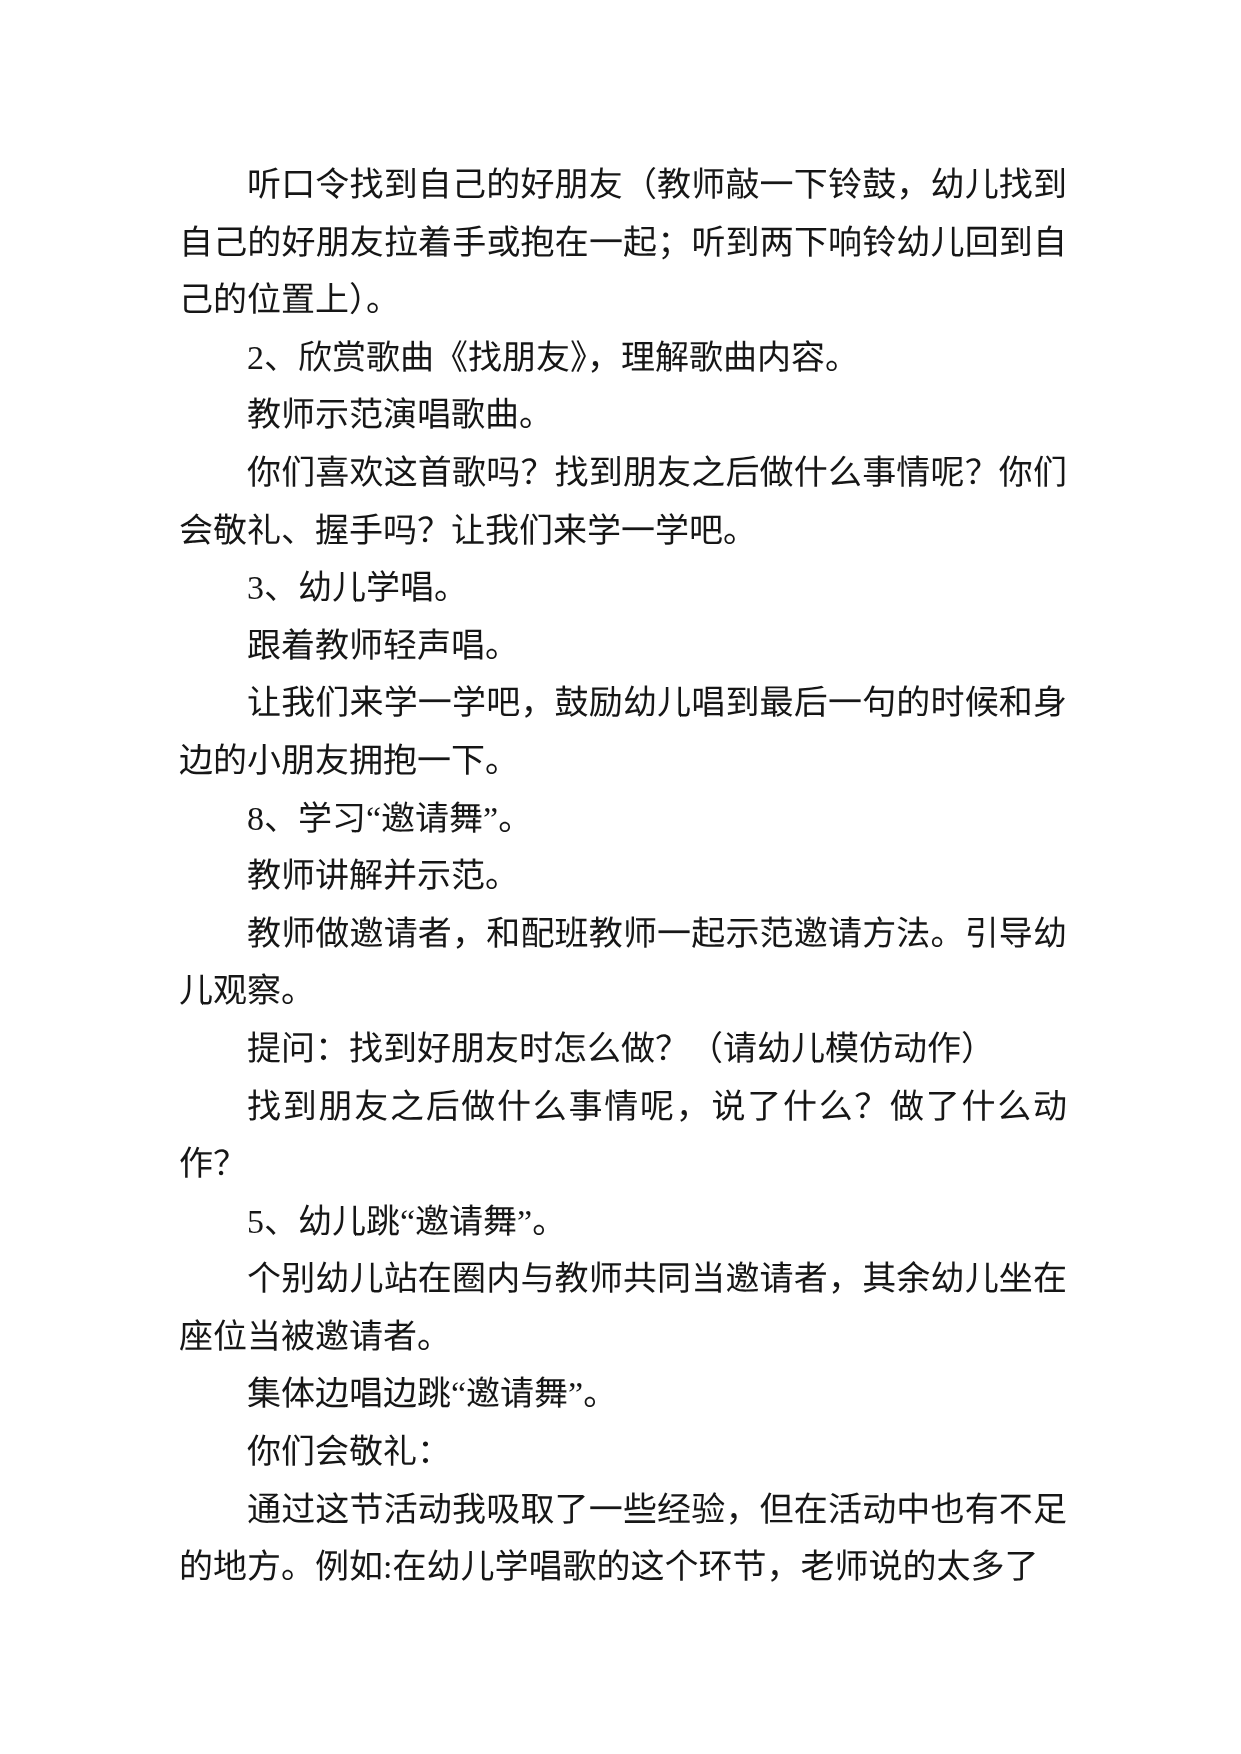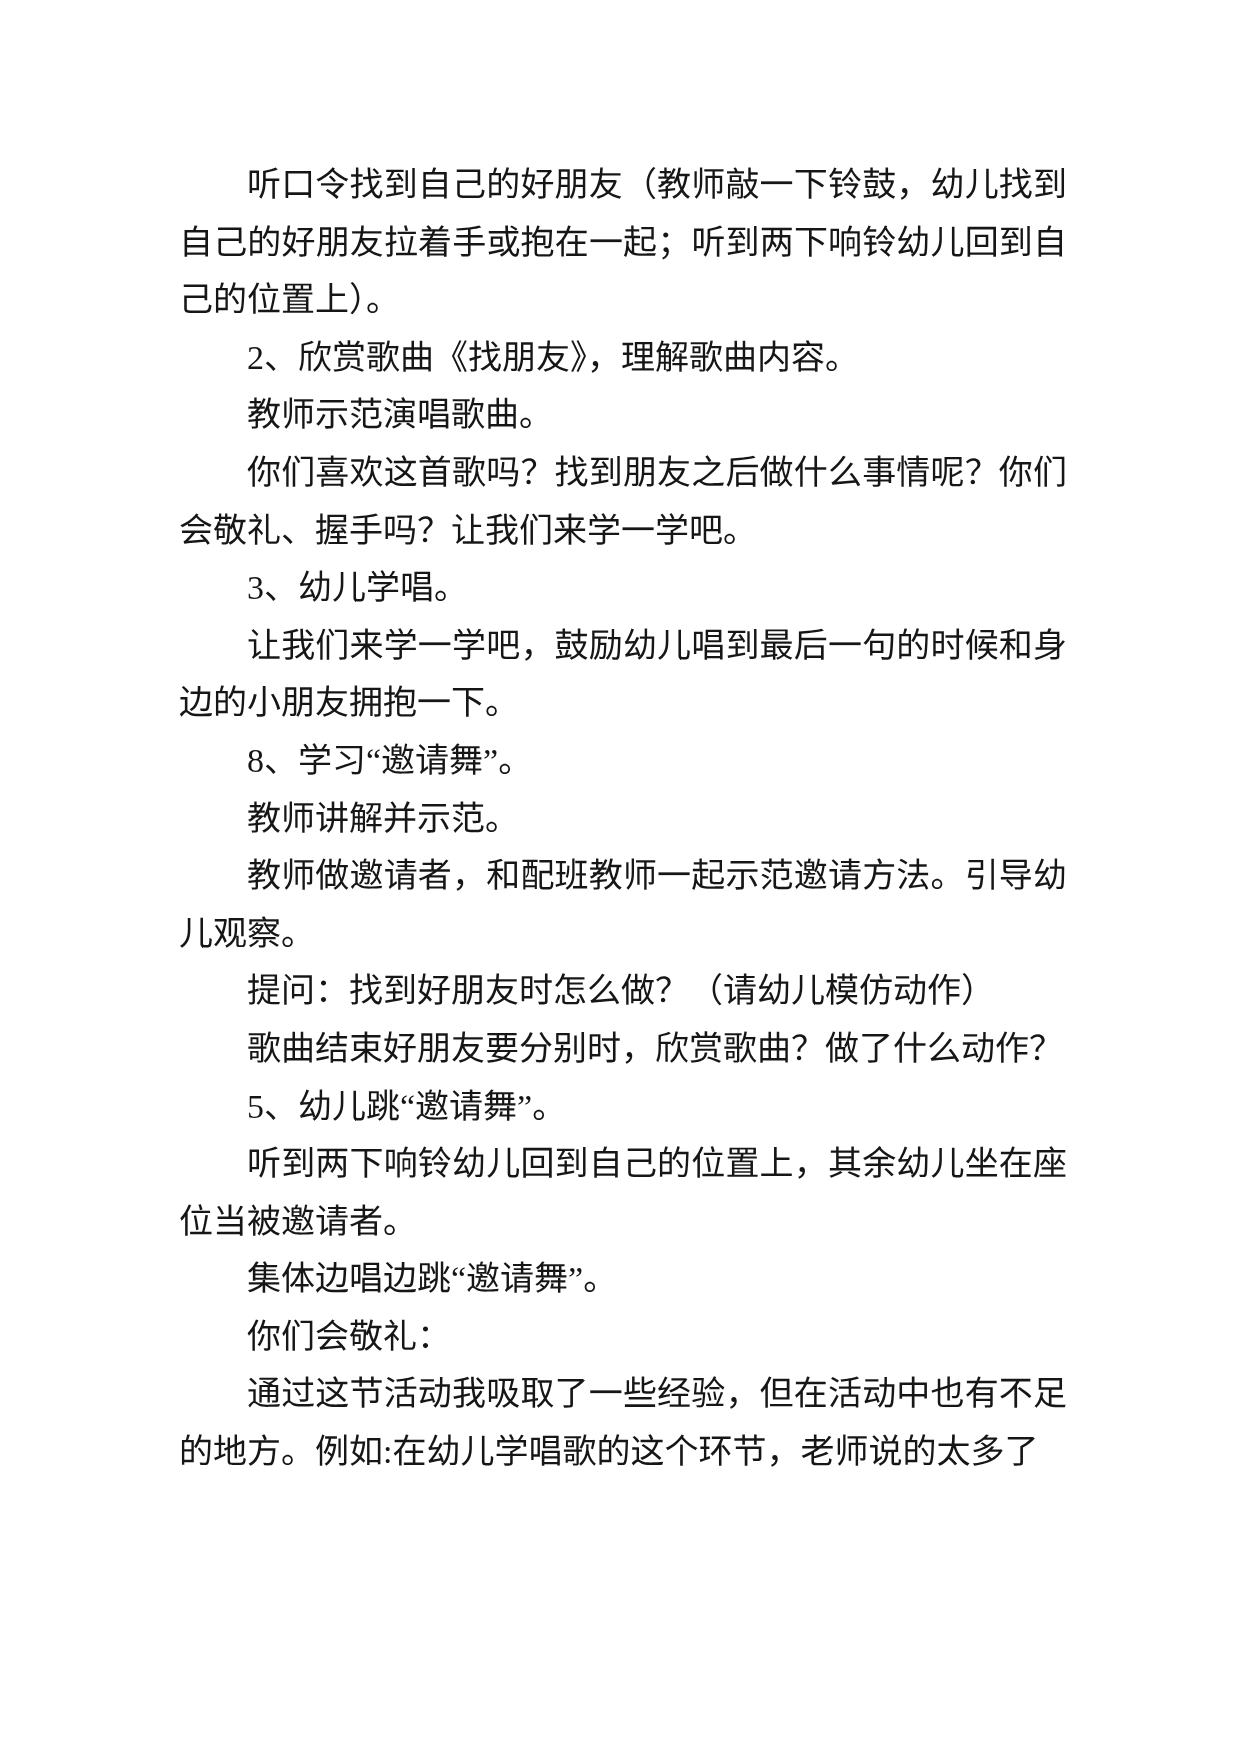--- a/index.html
+++ b/index.html
@@ -39,25 +39,26 @@
 </head>
 <body>
 
 <div class="page">
   <div class="doc-body">
       <p class="para">听口令找到自己的好朋友（教师敲一下铃鼓，幼儿找到自己的好朋友拉着手或抱在一起；听到两下响铃幼儿回到自己的位置上）。</p>
       <p class="para">2、欣赏歌曲《找朋友》，理解歌曲内容。</p>
       <p class="para">教师示范演唱歌曲。</p>
       <p class="para">你们喜欢这首歌吗？找到朋友之后做什么事情呢？你们会敬礼、握手吗？让我们来学一学吧。</p>
       <p class="para">3、幼儿学唱。</p>
+      <p class="para">跟着教师轻声唱。</p>
       <p class="para">让我们来学一学吧，鼓励幼儿唱到最后一句的时候和身边的小朋友拥抱一下。</p>
       <p class="para">8、学习“邀请舞”。</p>
       <p class="para">教师讲解并示范。</p>
       <p class="para">教师做邀请者，和配班教师一起示范邀请方法。引导幼儿观察。</p>
       <p class="para">提问：找到好朋友时怎么做？（请幼儿模仿动作）</p>
-      <p class="para">歌曲结束好朋友要分别时，欣赏歌曲？做了什么动作？</p>
+      <p class="para">找到朋友之后做什么事情呢，说了什么？做了什么动作？</p>
       <p class="para">5、幼儿跳“邀请舞”。</p>
-      <p class="para">听到两下响铃幼儿回到自己的位置上，其余幼儿坐在座位当被邀请者。</p>
+      <p class="para">个别幼儿站在圈内与教师共同当邀请者，其余幼儿坐在座位当被邀请者。</p>
       <p class="para">集体边唱边跳“邀请舞”。</p>
       <p class="para">你们会敬礼：</p>
       <p class="para">通过这节活动我吸取了一些经验，但在活动中也有不足的地方。例如:在幼儿学唱歌的这个环节，老师说的太多了</p>
     </div>
 </div>
 
 </body></html>

